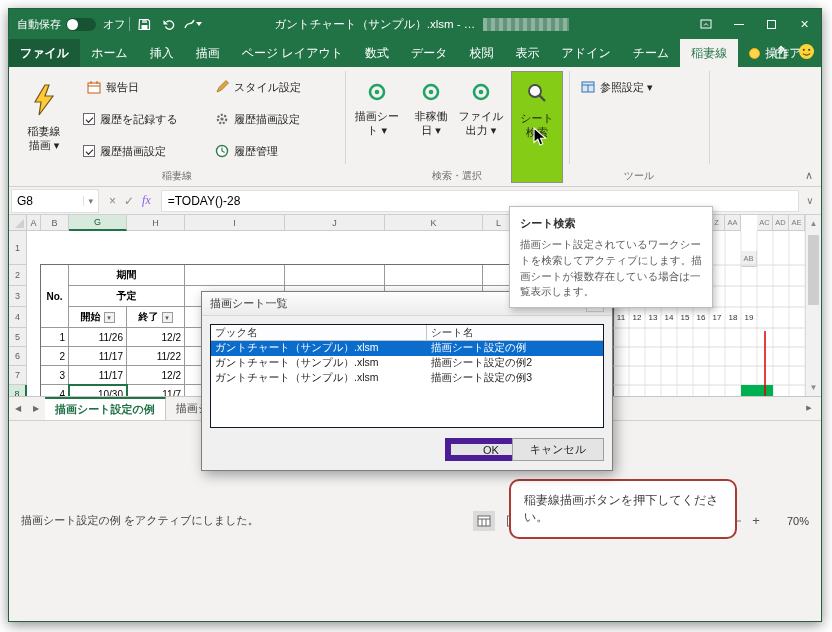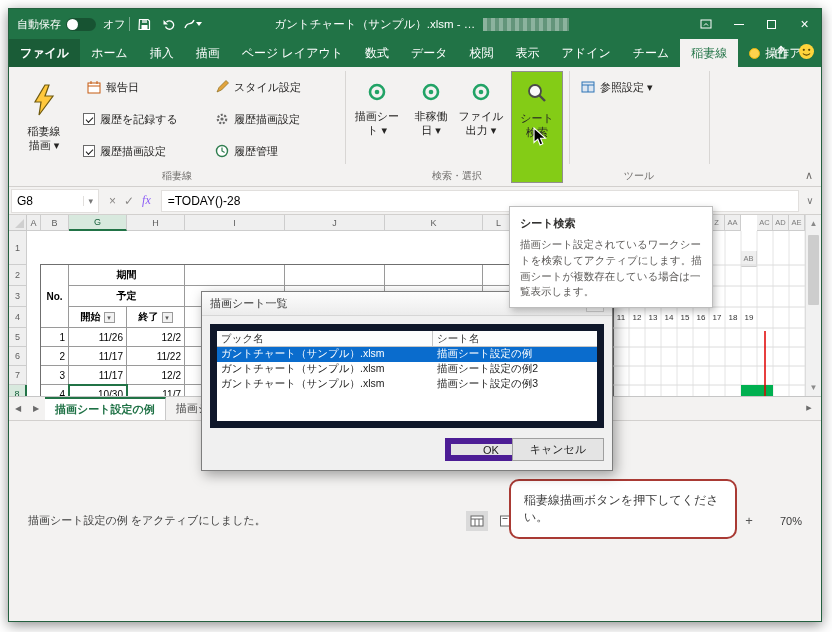--- a/index.html
+++ b/index.html
@@ -88,21 +88,21 @@
     border:1px solid #bdbdbd;box-shadow:2px 3px 7px rgba(0,0,0,.25);padding:9px 10px;z-index:40;}
   .tt-title{font-size:11px;font-weight:bold;color:#323130;margin-bottom:6px;}
   .tt-body{font-size:10.5px;color:#5a5856;line-height:1.5;}
   .dialog{position:absolute;left:192px;top:282px;width:412px;height:180px;background:#f0f0f0;
     border:1px solid #7d7d7d;box-shadow:3px 4px 12px rgba(0,0,0,.35);z-index:25;}
   .dlg-title{height:24px;background:linear-gradient(#fdfdfd,#ececec);border-bottom:1px solid #d6d6d6;
     display:flex;align-items:center;padding:0 8px;font-size:11px;color:#333;}
   .dlg-x{margin-left:auto;width:18px;height:16px;display:flex;align-items:center;justify-content:center;
     font-size:11px;color:#555;border:1px solid #c9c9c9;background:#f5f5f5;}
   .dlg-list{position:absolute;left:8px;right:8px;top:32px;height:104px;background:#fff;
-    border:7px solid #0f172a;font-size:10.5px;overflow:hidden;}
+    border:1px solid #0f172a;font-size:10.5px;overflow:hidden;}
   .dlg-hrow{height:16px;display:flex;border-bottom:1px solid #c6c6c6;background:#fdfdfd;color:#333;}
   .dlg-hrow .c1{width:216px;border-right:1px solid #c6c6c6;padding:1px 4px;}
   .dlg-hrow .c2{flex:1;padding:1px 4px;}
   .dlg-row{height:15px;display:flex;color:#222;}
   .dlg-row .c1{width:216px;padding:0 4px;white-space:nowrap;overflow:hidden;}
   .dlg-row .c2{flex:1;padding:0 4px;white-space:nowrap;overflow:hidden;}
   .dlg-row.selected{background:#0a6ccd;color:#fff;}
   .dlg-btn{position:absolute;top:146px;width:92px;height:23px;background:#e4e4e4;border:1px solid #9f9f9f;
     display:flex;align-items:center;justify-content:center;font-size:11px;color:#222;}
   .dlg-btn.def{border:6px solid #4c1d95;margin-left:33px;}
@@ -118,21 +118,21 @@
   .sheettab.active{background:#fff;color:#1e7145;font-weight:bold;border-top:2px solid #217346;}
   .addsheet{width:22px;display:flex;align-items:center;justify-content:center;}
   .addsheet span{width:14px;height:14px;border:1px solid #767676;border-radius:50%;font-size:10px;line-height:12px;
     text-align:center;color:#555;}
   .hscroll{flex:1;position:relative;margin:5px 6px 5px 14px;background:#f3f2f1;}
   .harr{position:absolute;top:0;bottom:0;width:12px;display:flex;align-items:center;justify-content:center;
     color:#6b6b6b;font-size:7px;}
   .hthumb{position:absolute;left:14px;top:2px;height:10px;width:80px;background:#cdcdcd;}
   
   .statusbar{flex:1 0 auto;background:#f3f2f1;border-top:1px solid #d2d0ce;display:flex;align-items:center;
-    font-size:11px;color:#3b3b3b;padding:0 19px;gap:20px;}
+    font-size:11px;color:#3b3b3b;padding:0 12px;gap:20px;}
   .sb-right{margin-left:auto;display:flex;align-items:center;gap:6px;}
   .viewbtn{width:22px;height:20px;display:flex;align-items:center;justify-content:center;}
   .viewbtn.sel{background:#dadada;}
   .zoomout,.zoomin{width:14px;text-align:center;color:#555;font-size:13px;}
   .ztrack{width:110px;height:2px;background:#b5b5b5;position:relative;margin:0 2px;}
   .ztick{position:absolute;left:54px;top:-3px;width:1px;height:8px;background:#9a9a9a;}
   .zthumb{position:absolute;left:28px;top:-4px;width:4px;height:10px;background:#5f5f5f;}
   .zlevel{width:34px;text-align:right;color:#3b3b3b;margin-left:6px;}
 </style>
 </head>

